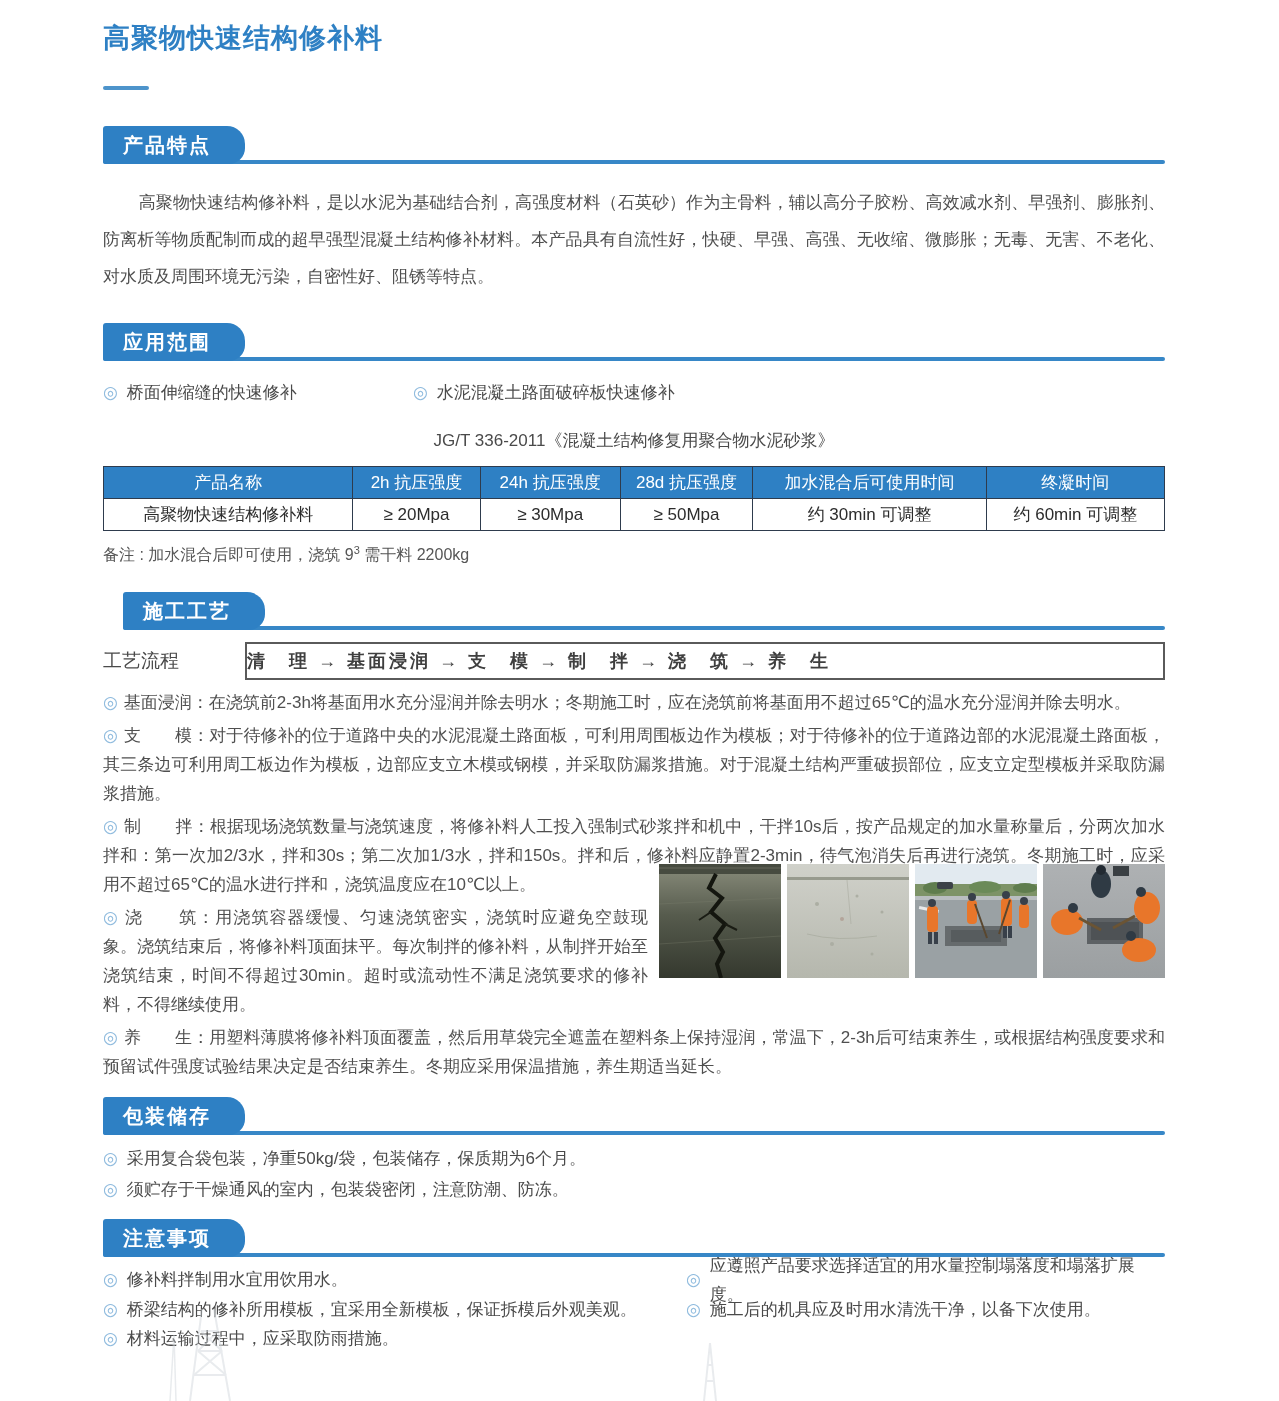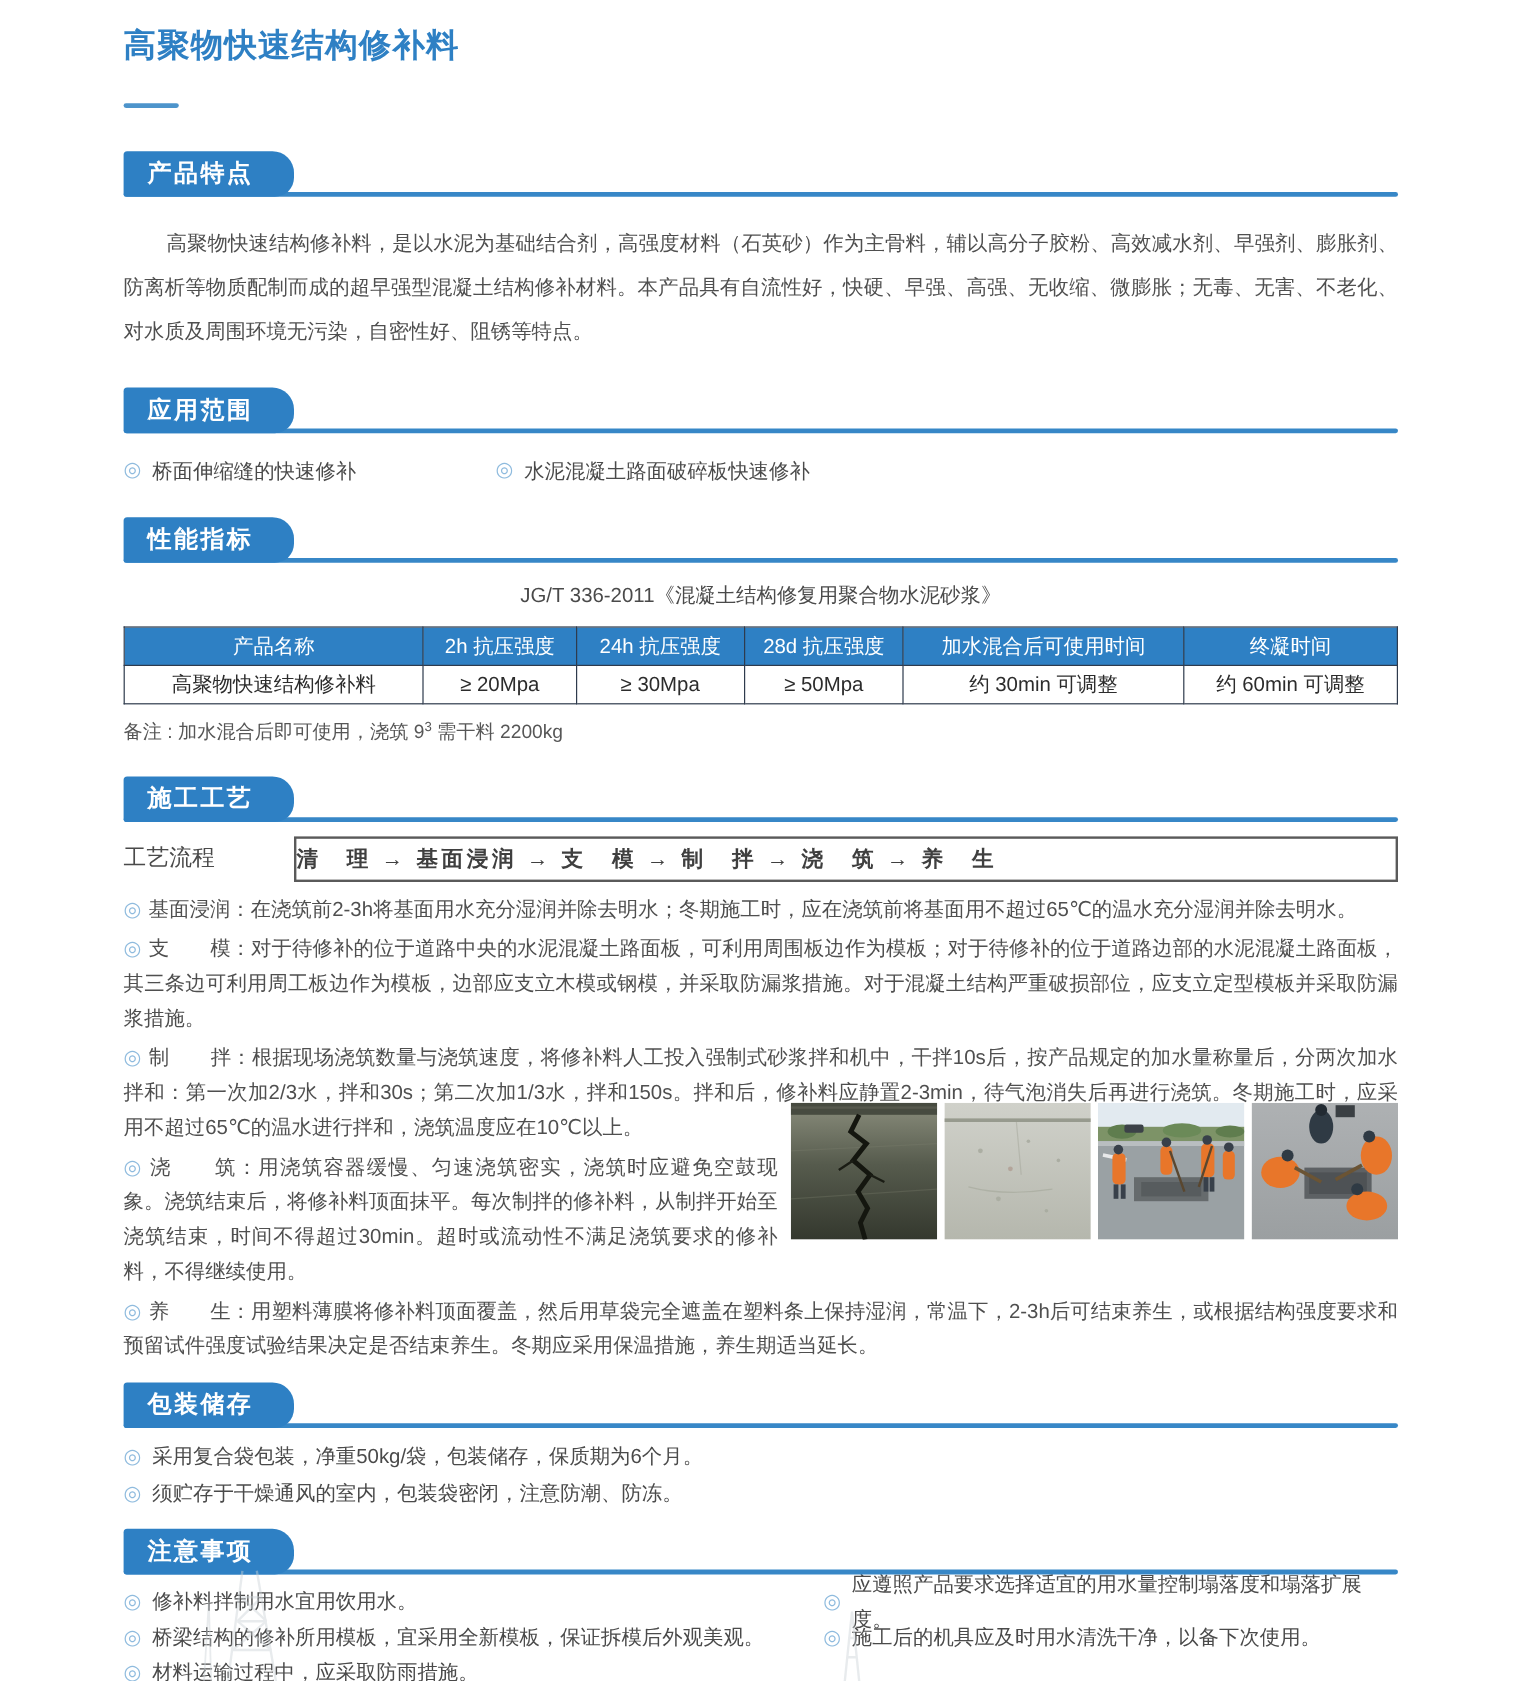--- a/index.html
+++ b/index.html
@@ -68,24 +68,20 @@
     <div class="app-item first">
       <span class="blt">◎</span>
       <span>桥面伸缩缝的快速修补</span>
     </div>
     <div class="app-item">
       <span class="blt">◎</span>
       <span>水泥混凝土路面破碎板快速修补</span>
     </div>
   </div>
 
-  <div class="sec-head" style="margin-top:16px;">
-    <div class="rule"></div>
-    <span class="sec-tab">性能指标</span>
-  </div>
   <div class="standard">JG/T 336-2011《混凝土结构修复用聚合物水泥砂浆》</div>
   <table class="perf">
     <thead>
       <tr>
         <th class="c1">产品名称</th>
         <th class="c2">2h 抗压强度</th>
         <th class="c3">24h 抗压强度</th>
         <th class="c4">28d 抗压强度</th>
         <th class="c5">加水混合后可使用时间</th>
         <th class="c6">终凝时间</th>
@@ -97,21 +93,21 @@
         <td>≥ 20Mpa</td>
         <td>≥ 30Mpa</td>
         <td>≥ 50Mpa</td>
         <td>约 30min 可调整</td>
         <td>约 60min 可调整</td>
       </tr>
     </tbody>
   </table>
   <div class="note"><span>备注 : 加水混合后即可使用，浇筑 9</span><sup>3</sup><span> 需干料 2200kg</span></div>
 
-  <div class="sec-head" style="margin-top:24px;">
+  <div class="sec-head" style="margin-top:24px;margin-left:20px;">
     <div class="rule"></div>
     <span class="sec-tab">施工工艺</span>
   </div>
   <div class="flow-row">
     <div class="flow-label">工艺流程</div>
     <div class="flow-box">清　理 → 基面浸润 → 支　模 → 制　拌 → 浇　筑 → 养　生</div>
   </div>
   <div class="steps">
     <div class="step"><span class="blt">◎</span><span>基面浸润：在浇筑前2-3h将基面用水充分湿润并除去明水；冬期施工时，应在浇筑前将基面用不超过65℃的温水充分湿润并除去明水。</span></div>
     <div class="step"><span class="blt">◎</span><span>支　　模：对于待修补的位于道路中央的水泥混凝土路面板，可利用周围板边作为模板；对于待修补的位于道路边部的水泥混凝土路面板，其三条边可利用周工板边作为模板，边部应支立木模或钢模，并采取防漏浆措施。对于混凝土结构严重破损部位，应支立定型模板并采取防漏浆措施。</span></div>

